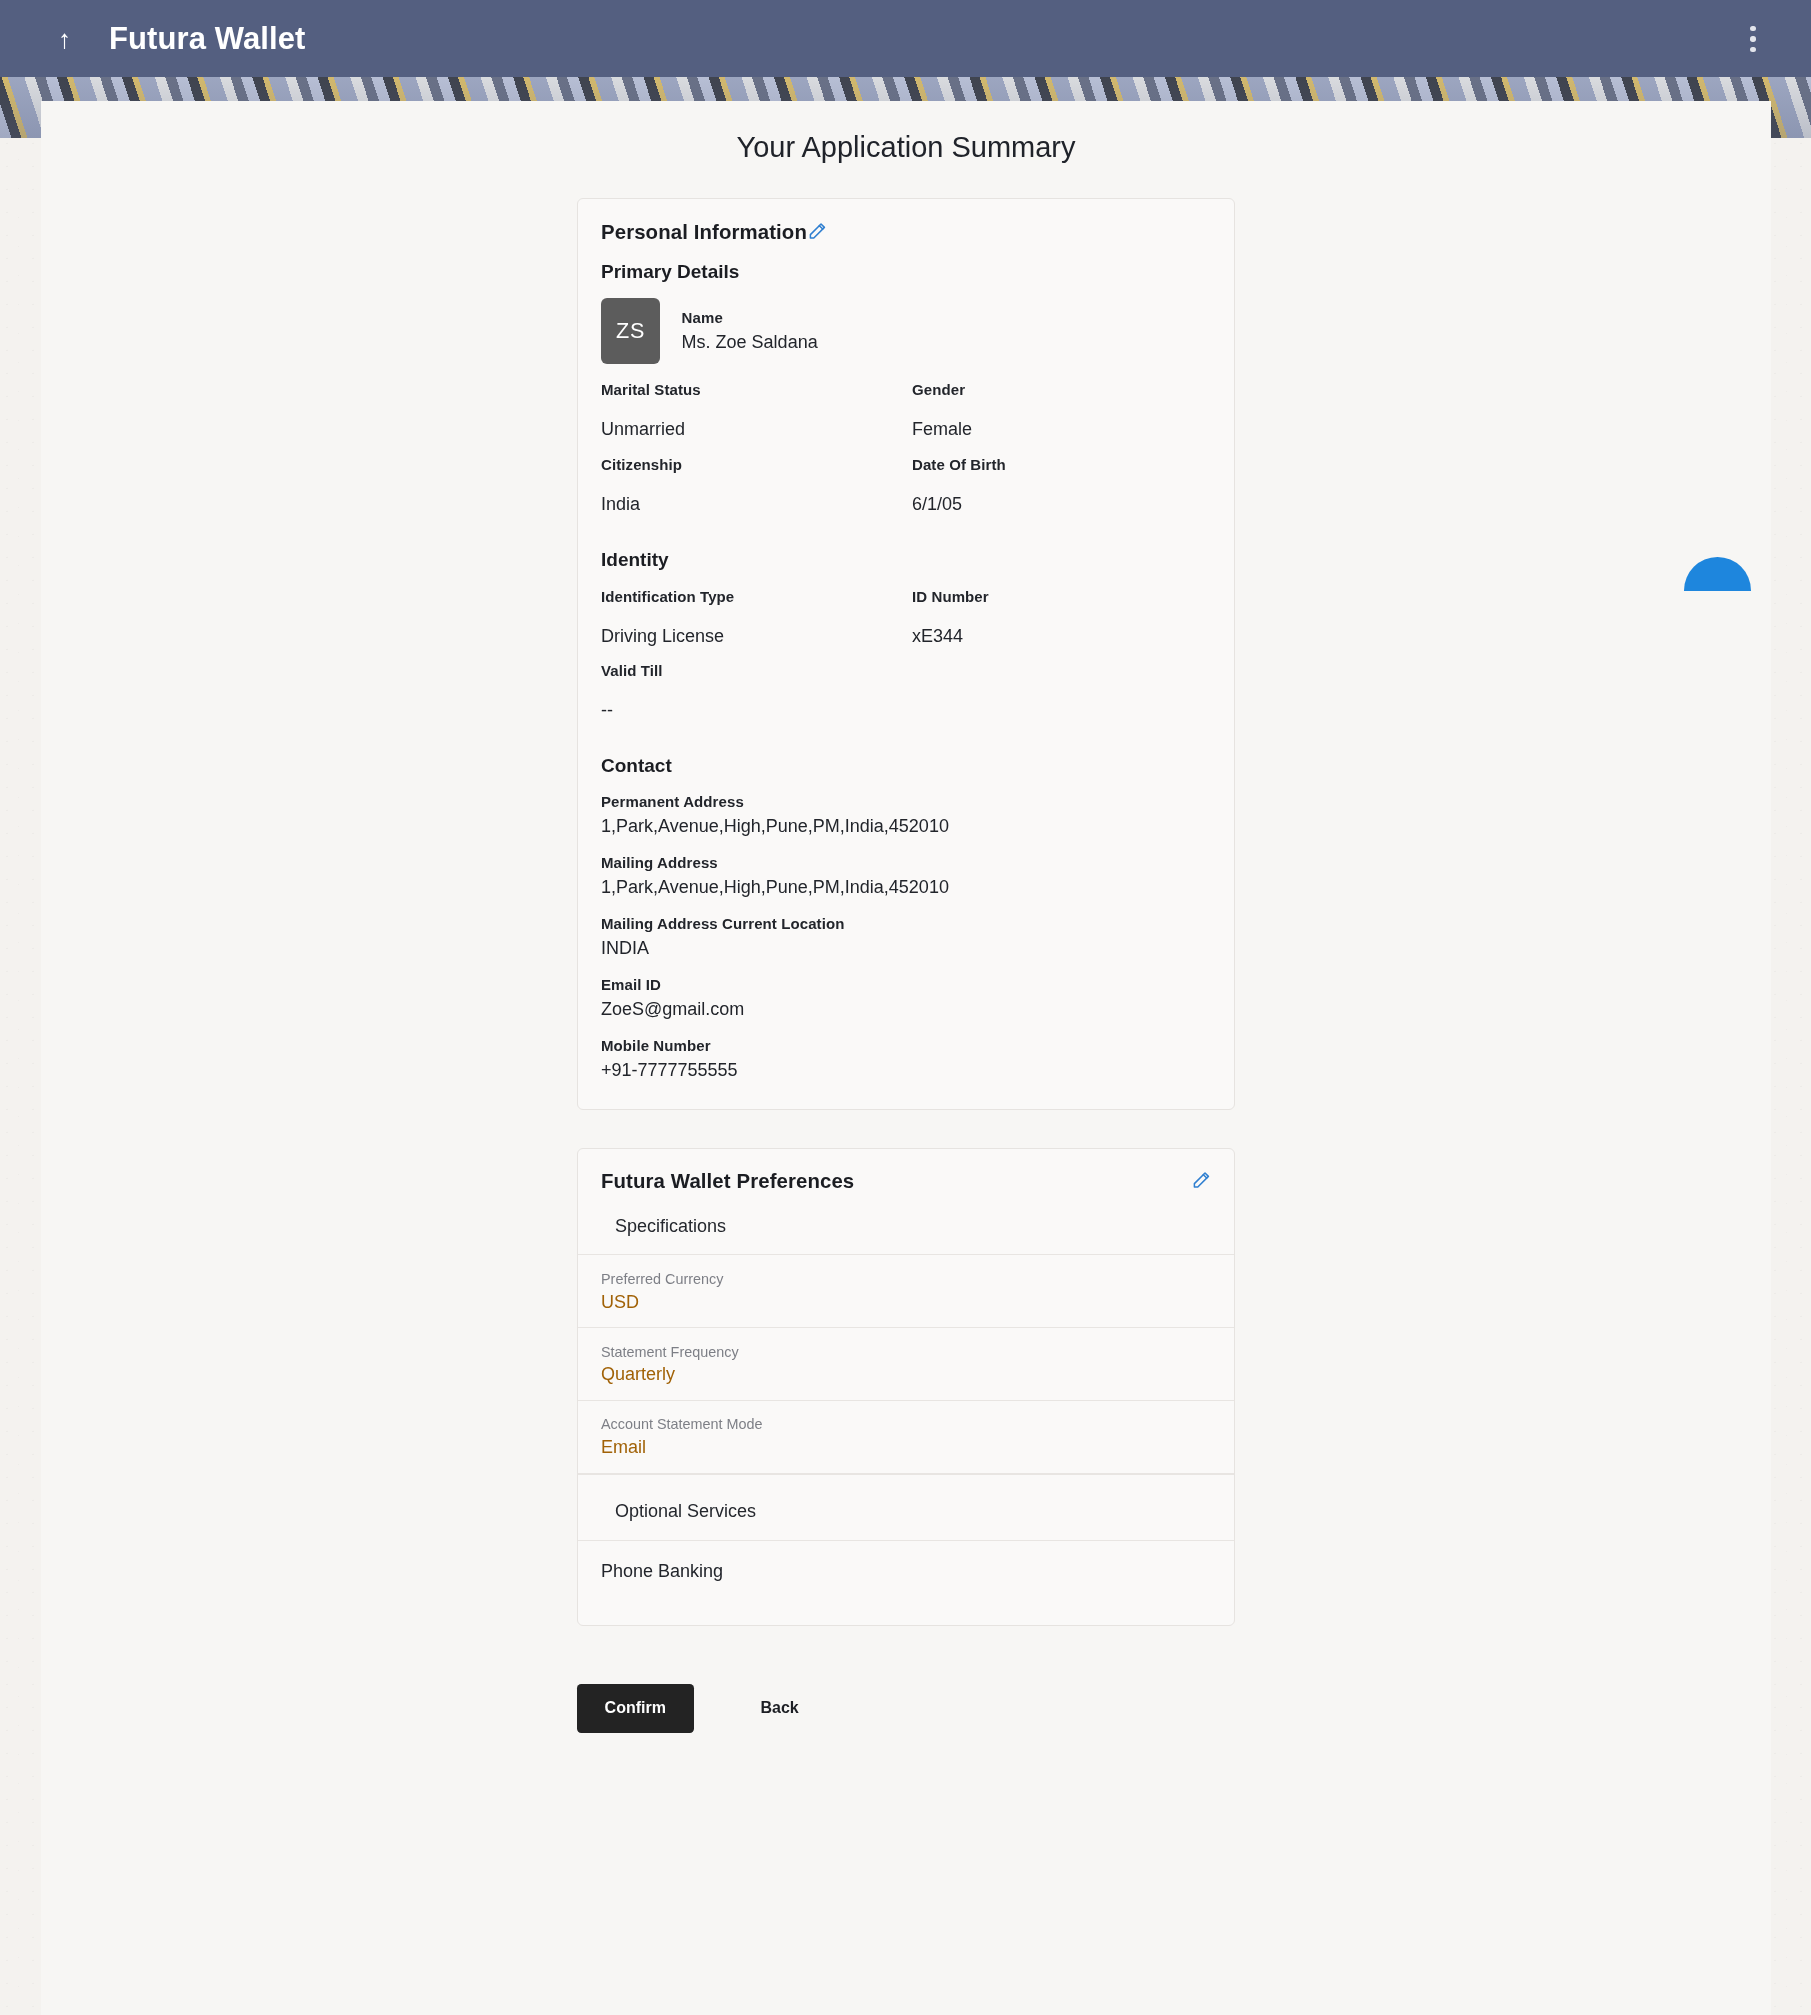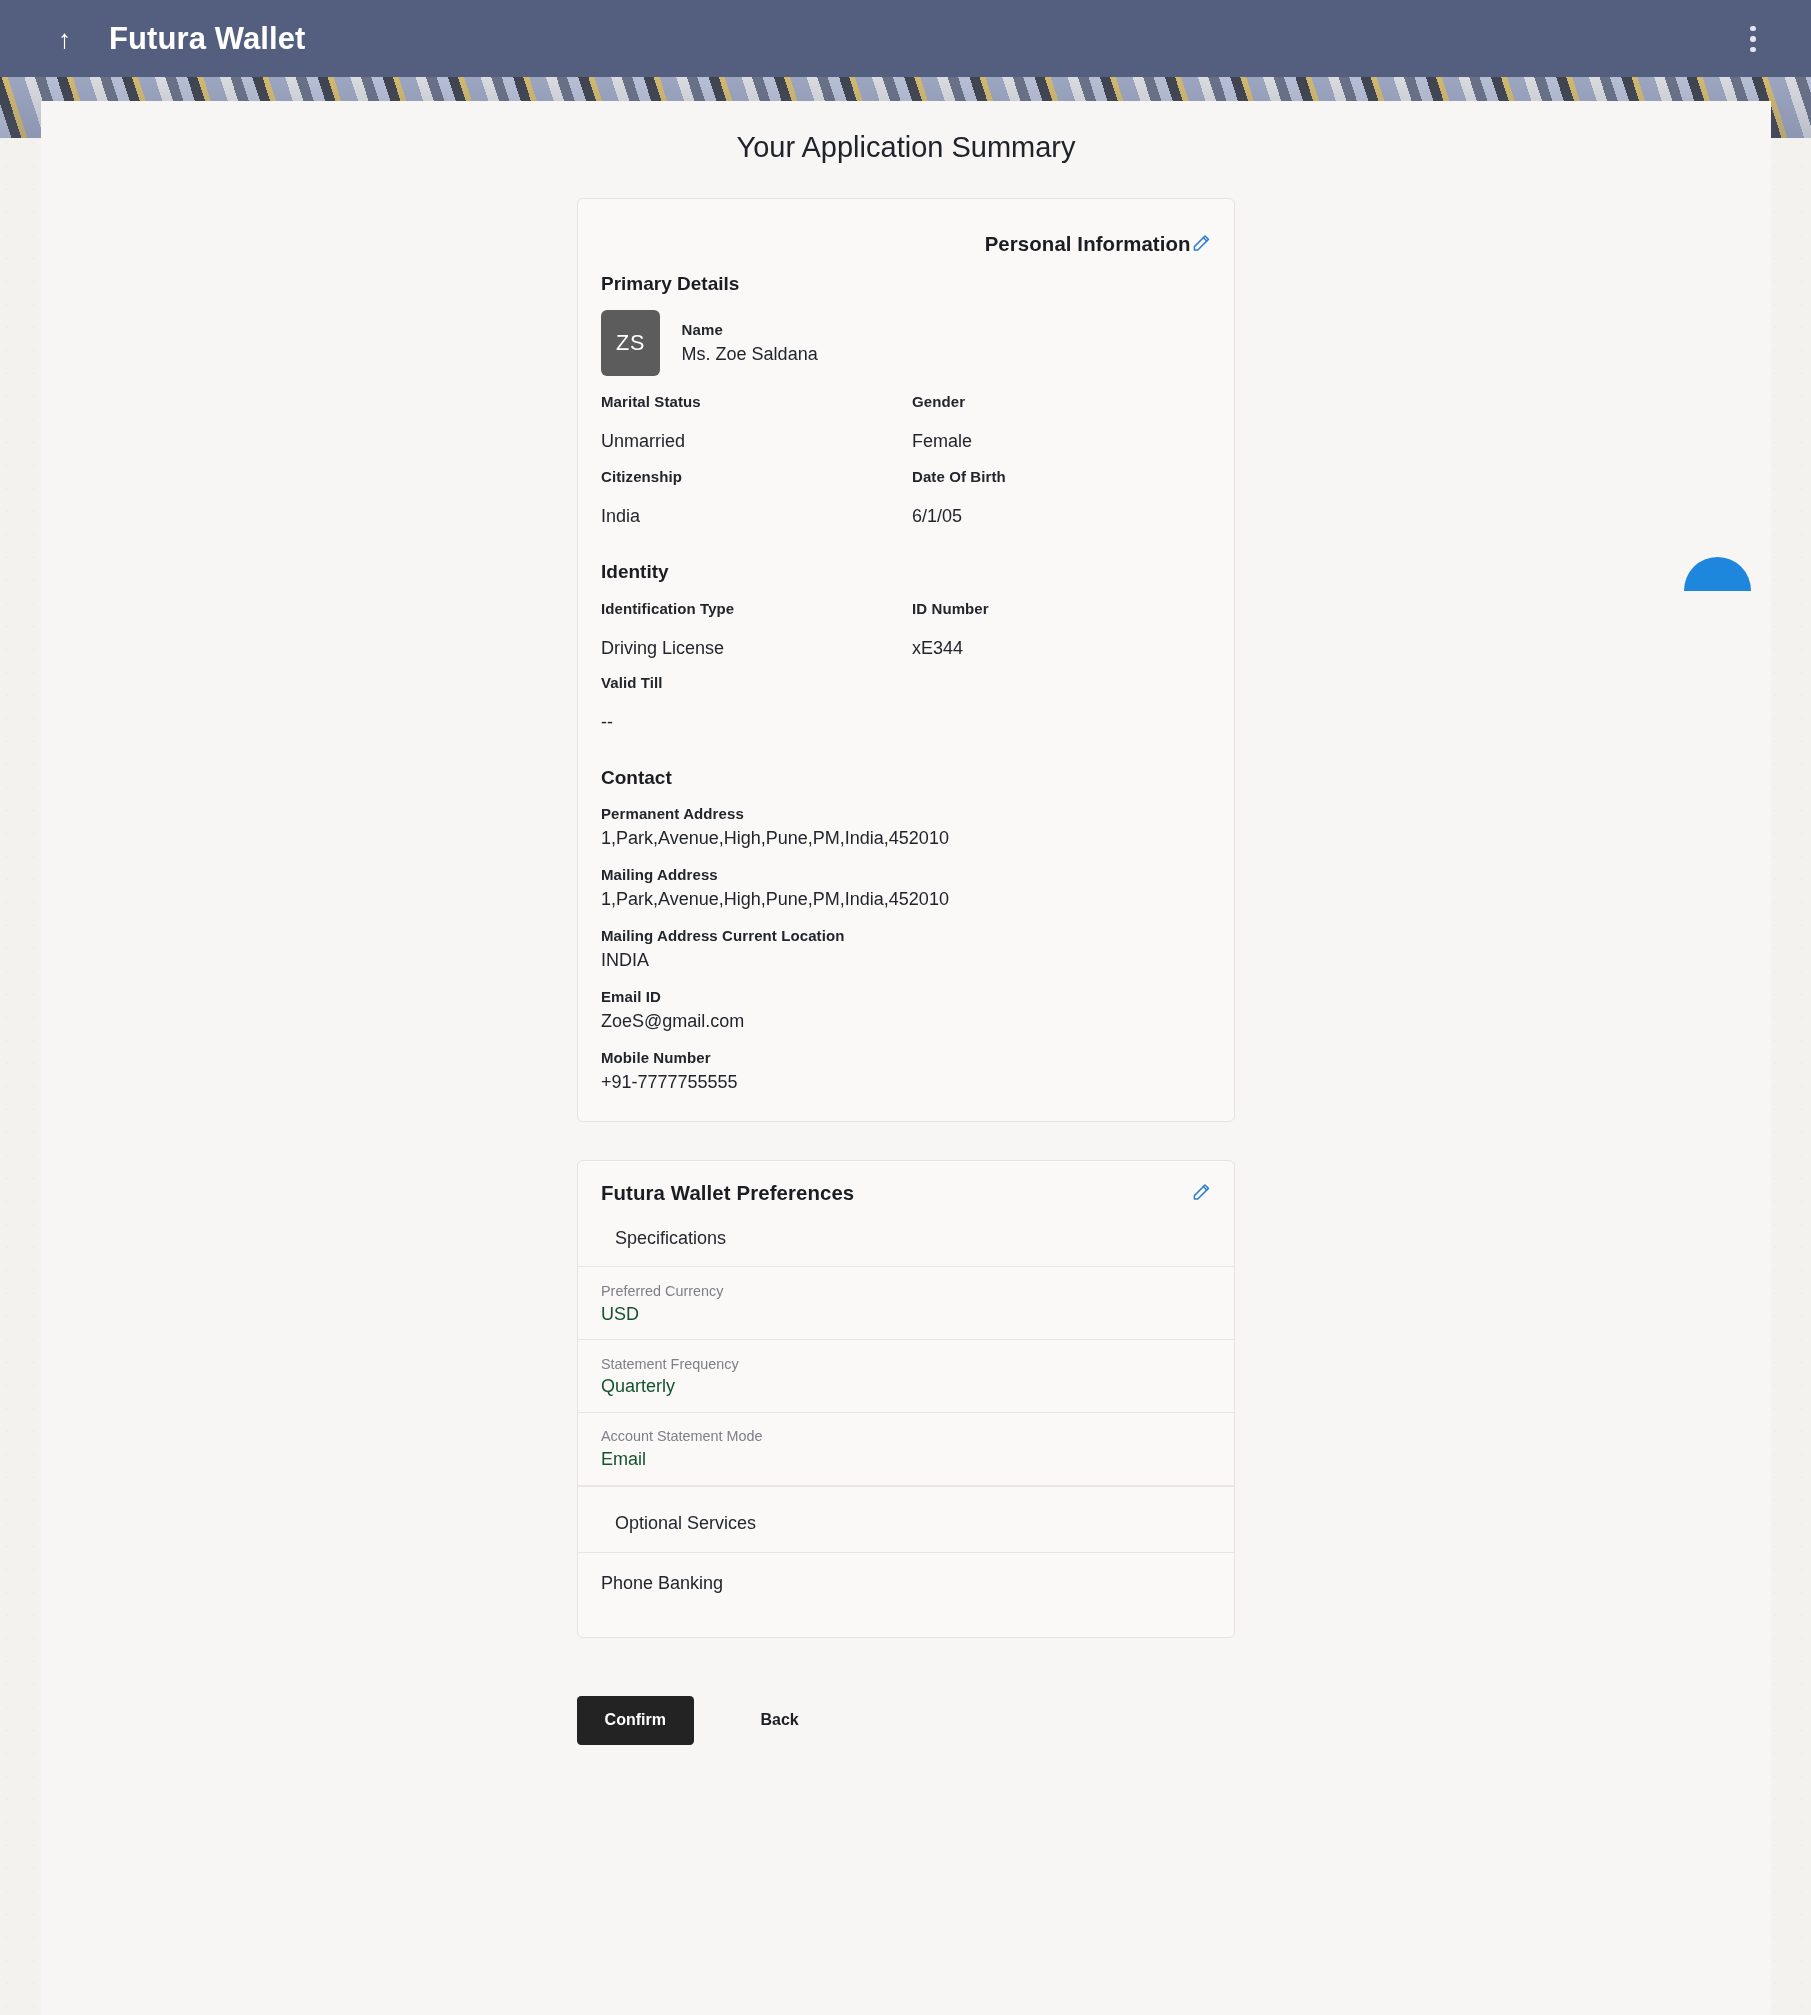--- a/index.html
+++ b/index.html
@@ -117,22 +117,21 @@
     border: 1.2px solid #e6e3e0;
     border-radius: 6px;
     position: relative;
   }
   .card.personal { margin-top: 34px; padding: 21.6px 23px 27.6px 23px; }
   .card.prefs { margin-top: 38px; padding: 0 0 24px 0; }
 
   .card-head {
     display: flex;
     align-items: flex-start;
-    justify-content: flex-end;
-    margin-top: 12px;
+    justify-content: flex-start;
   }
   .card-title {
     font-size: 20.4px;
     font-weight: bold;
     color: #1b1d22;
     letter-spacing: 0.1px;
   }
   .edit-icon {
     width: 20.4px;
     height: 20.4px;
@@ -212,21 +211,21 @@
     padding: 15.6px 23px 14.4px 23px;
     border-bottom: 1.2px solid #e8e5e2;
   }
   .pref-row:last-child { border-bottom: none; }
   .pref-label {
     font-size: 14.4px;
     color: #7d7f86;
   }
   .pref-value {
     font-size: 18px;
-    color: #14532d;
+    color: #a16207;
     margin-top: 4.8px;
   }
   .pref-simple {
     font-size: 18px;
     color: #22252b;
     padding: 20.4px 23px 19px 23px;
     border-bottom: 1.2px solid #e8e5e2;
   }
   .pref-simple:last-child { border-bottom: none; }
   .sub-head.second {

